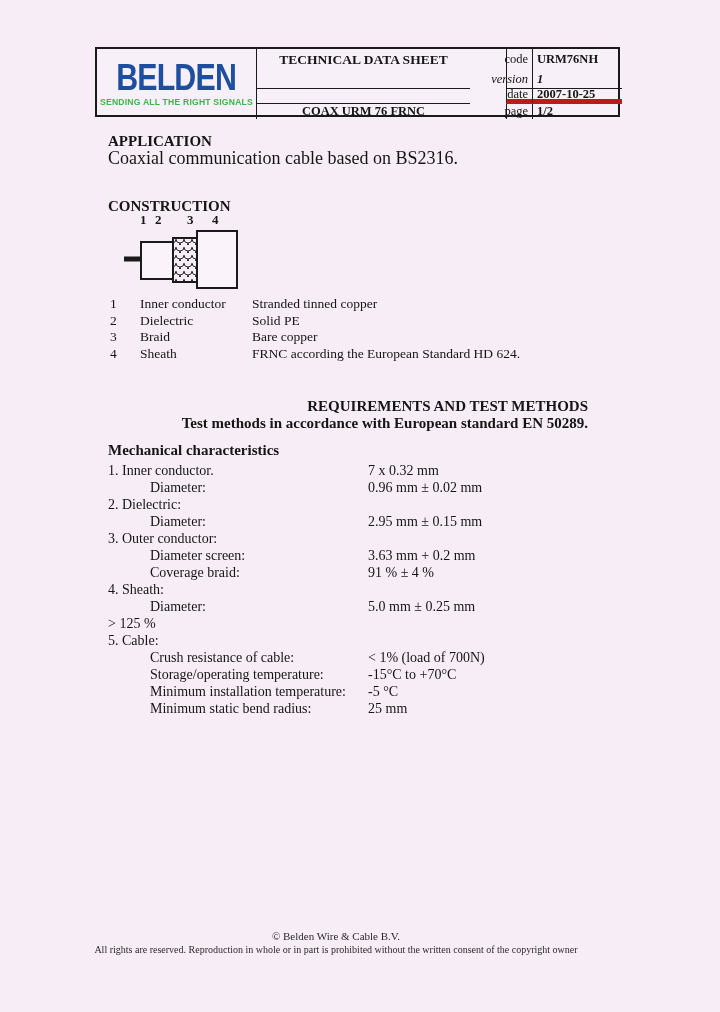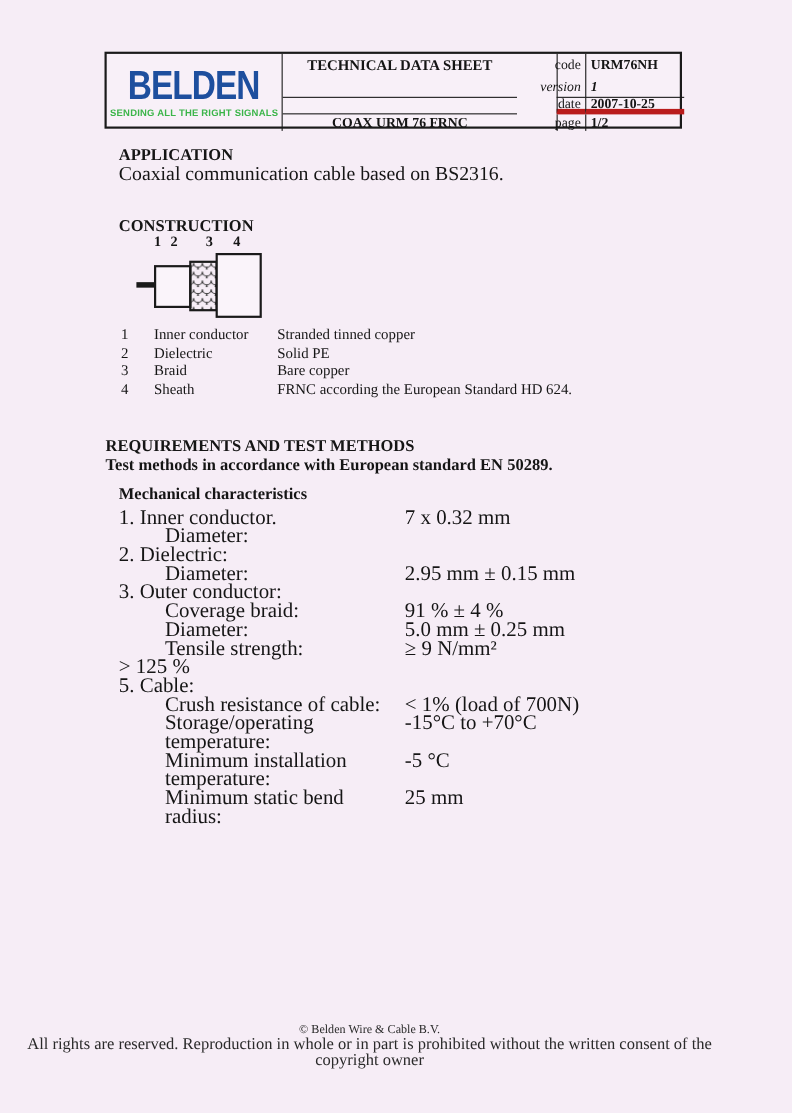--- a/index.html
+++ b/index.html
@@ -71,32 +71,32 @@
   .diagram { left: 120px; top: 212px; width: 140px; }
   .diag-nums { position: relative; height: 16px; font-weight: bold; font-size: 13px; }
   .diag-nums span { position: absolute; top: 0; }
   .dn1 { left: 20px; } .dn2 { left: 35px; } .dn3 { left: 67px; } .dn4 { left: 92px; }
 
   
   .legend { left: 110px; top: 296px; width: 440px; font-size: 13.5px; }
   .legend-row { display: grid; grid-template-columns: 30px 112px auto; line-height: 16.5px; }
 
   
-  .req { left: 96px; top: 398px; width: 480px; }
+  .req { left: 108px; top: 398px; width: 480px; text-align: right; }
   .req .doc-heading { line-height: 16.5px; }
 
   
-  .mech-list { left: 108px; top: 462px; width: 480px; font-size: 19px; }
+  .mech-list { left: 108px; top: 462px; width: 480px; font-size: 14px; }
   .mech-row { display: grid; grid-template-columns: 260px auto; line-height: 17px; }
   .mech-row .lbl.indent { padding-left: 42px; }
 
   
   .footer { left: 0; top: 929px; width: 672px; text-align: center; color: #2a2a2a; }
   .footer-line1 { font-size: 11px; line-height: 14px; }
-  .footer-line2 { font-size: 15px; line-height: 14px; }
+  .footer-line2 { font-size: 10px; line-height: 14px; }
 </style>
 </head>
 <body>
 
 <div class="page">
 
   <div class="header-table">
     <div class="cell logo-cell">
       <div class="logo-word">BELDEN</div>
       <div class="logo-tagline">SENDING ALL THE RIGHT SIGNALS</div>
@@ -178,47 +178,49 @@
 
   <h2 class="doc-heading abs" style="left:108px; top:442px;">Mechanical characteristics</h2>
 
   <div class="abs mech-list">
     <div class="mech-row">
       <span class="lbl">1. Inner conductor.</span>
       <span class="val">7 x 0.32 mm</span>
     </div>
     <div class="mech-row">
       <span class="lbl indent">Diameter:</span>
+      <span class="val">0.96 mm ± 0.02 mm</span>
     </div>
     <div class="mech-row">
       <span class="lbl">2. Dielectric:</span>
       <span class="val"></span>
     </div>
     <div class="mech-row">
       <span class="lbl indent">Diameter:</span>
       <span class="val">2.95 mm ± 0.15 mm</span>
     </div>
     <div class="mech-row">
       <span class="lbl">3. Outer conductor:</span>
       <span class="val"></span>
     </div>
     <div class="mech-row">
+      <span class="lbl indent">Diameter screen:</span>
+      <span class="val">3.63 mm + 0.2 mm</span>
+    </div>
+    <div class="mech-row">
       <span class="lbl indent">Coverage braid:</span>
       <span class="val">91 % ± 4 %</span>
     </div>
     <div class="mech-row">
+      <span class="lbl">4. Sheath:</span>
       <span class="val"></span>
     </div>
     <div class="mech-row">
       <span class="lbl indent">Diameter:</span>
       <span class="val">5.0 mm ± 0.25 mm</span>
-    </div>
-    <div class="mech-row">
-      <span class="lbl indent">Tensile strength:</span>
-      <span class="val">≥ 9 N/mm²</span>
     </div>
     <div class="mech-row">
       <span class="val">&gt; 125 %</span>
     </div>
     <div class="mech-row">
       <span class="lbl">5. Cable:</span>
       <span class="val"></span>
     </div>
     <div class="mech-row">
       <span class="lbl indent">Crush resistance of cable:</span>

